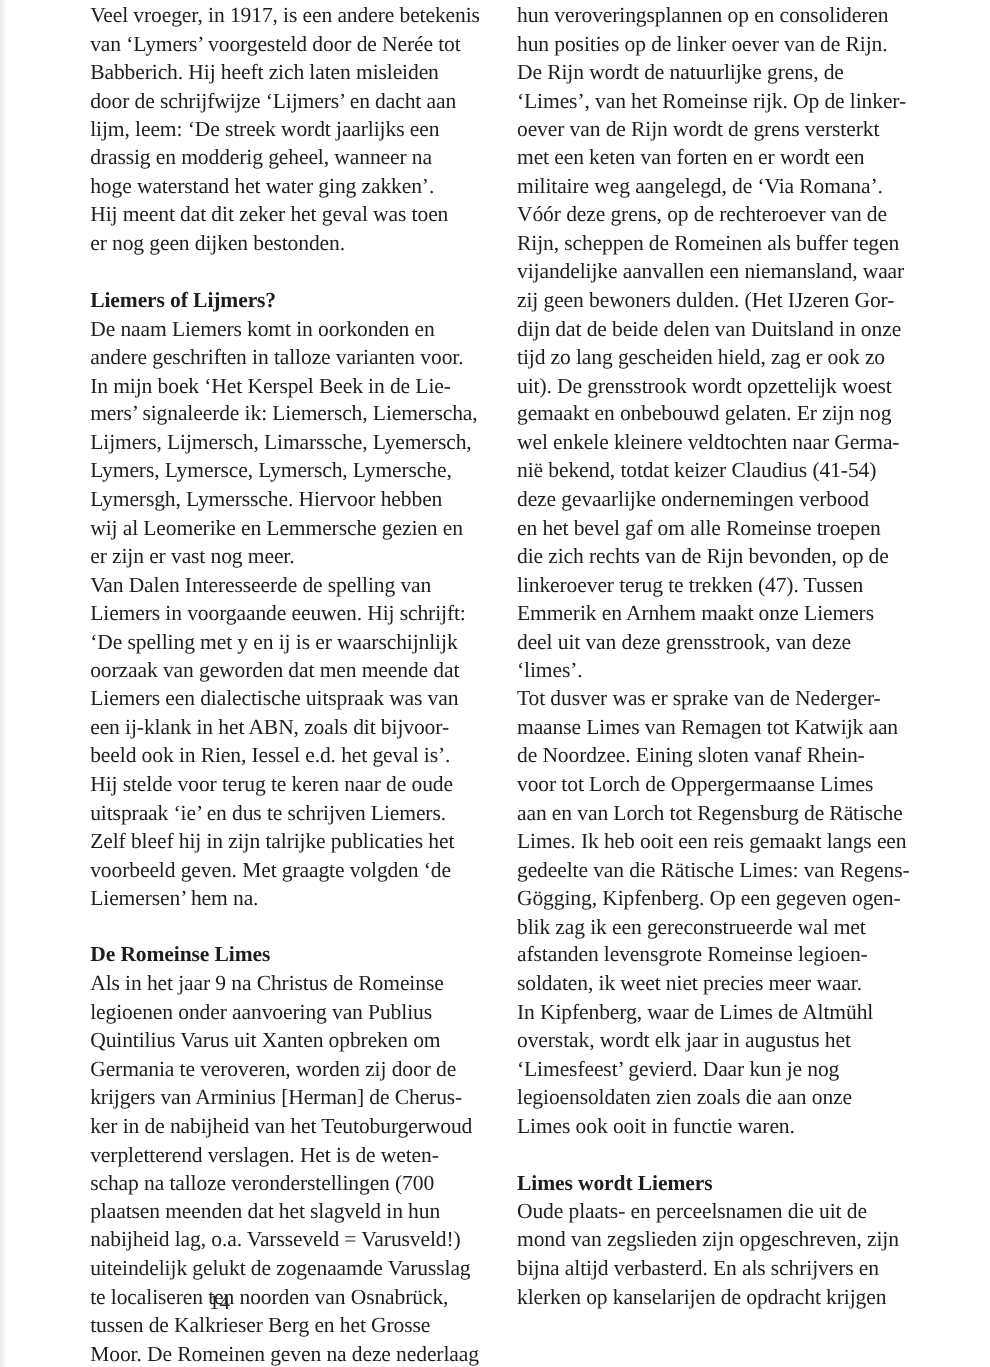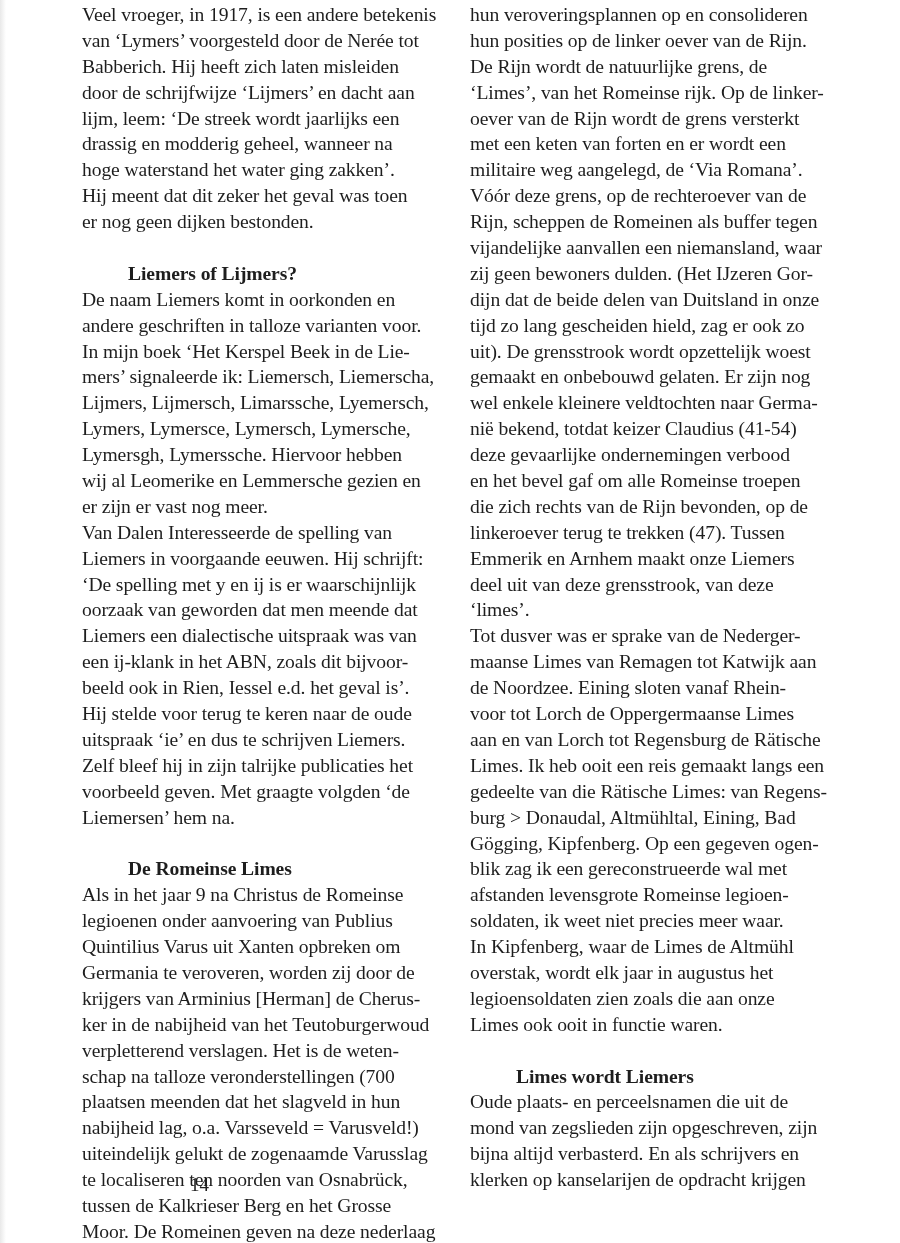--- a/index.html
+++ b/index.html
@@ -6,21 +6,21 @@
   body {
     width: 900px; height: 1243px; background: #ffffff; position: relative; overflow: hidden;
     font-family: "Liberation Serif", "DejaVu Serif", serif; color: #1e1e1e;
   }
   .left-shadow { position: absolute; left: 0; top: 0; width: 6px; height: 1243px;
     background: linear-gradient(to right, #e9e9e9, #ffffff); }
   .column { position: absolute; top: 2px; }
   .col-left { left: 82px; width: 372px; }
   .col-right { left: 470px; width: 390px; }
   .line { display: block; font-size: 19.6px; line-height: 25.9px; height: 25.9px; white-space: nowrap; letter-spacing: -0.1px; }
-  .heading { font-weight: bold; margin-left: 46px; }
+  .heading { font-weight: bold; }
   .blank { height: 25.9px; }
   .page-number { position: absolute; left: 190px; top: 1172px; font-size: 19px; line-height: 26px; }
 </style>
 </head>
 <body>
 
 <div class="left-shadow"></div>
 
 <div class="column col-left" id="col-left">
     <span class="line">Veel vroeger, in 1917, is een andere betekenis</span>
@@ -97,27 +97,27 @@
     <span class="line">Emmerik en Arnhem maakt onze Liemers</span>
     <span class="line">deel uit van deze grensstrook, van deze</span>
     <span class="line">‘limes’.</span>
     <span class="line">Tot dusver was er sprake van de Nederger-</span>
     <span class="line">maanse Limes van Remagen tot Katwijk aan</span>
     <span class="line">de Noordzee. Eining sloten vanaf Rhein-</span>
     <span class="line">voor tot Lorch de Oppergermaanse Limes</span>
     <span class="line">aan en van Lorch tot Regensburg de Rätische</span>
     <span class="line">Limes. Ik heb ooit een reis gemaakt langs een</span>
     <span class="line">gedeelte van die Rätische Limes: van Regens-</span>
-    <span class="line">burg &gt; Donaudal, Altmühltal, Eining, Bad</span>
     <span class="line">Gögging, Kipfenberg. Op een gegeven ogen-</span>
     <span class="line">blik zag ik een gereconstrueerde wal met</span>
     <span class="line">afstanden levensgrote Romeinse legioen-</span>
     <span class="line">soldaten, ik weet niet precies meer waar.</span>
     <span class="line">In Kipfenberg, waar de Limes de Altmühl</span>
     <span class="line">overstak, wordt elk jaar in augustus het</span>
+    <span class="line">‘Limesfeest’ gevierd. Daar kun je nog</span>
     <span class="line">legioensoldaten zien zoals die aan onze</span>
     <span class="line">Limes ook ooit in functie waren.</span>
     <span class="line blank"></span>
     <span class="line heading">Limes wordt Liemers</span>
     <span class="line">Oude plaats- en perceelsnamen die uit de</span>
     <span class="line">mond van zegslieden zijn opgeschreven, zijn</span>
     <span class="line">bijna altijd verbasterd. En als schrijvers en</span>
     <span class="line">klerken op kanselarijen de opdracht krijgen</span>
   </div>
 

